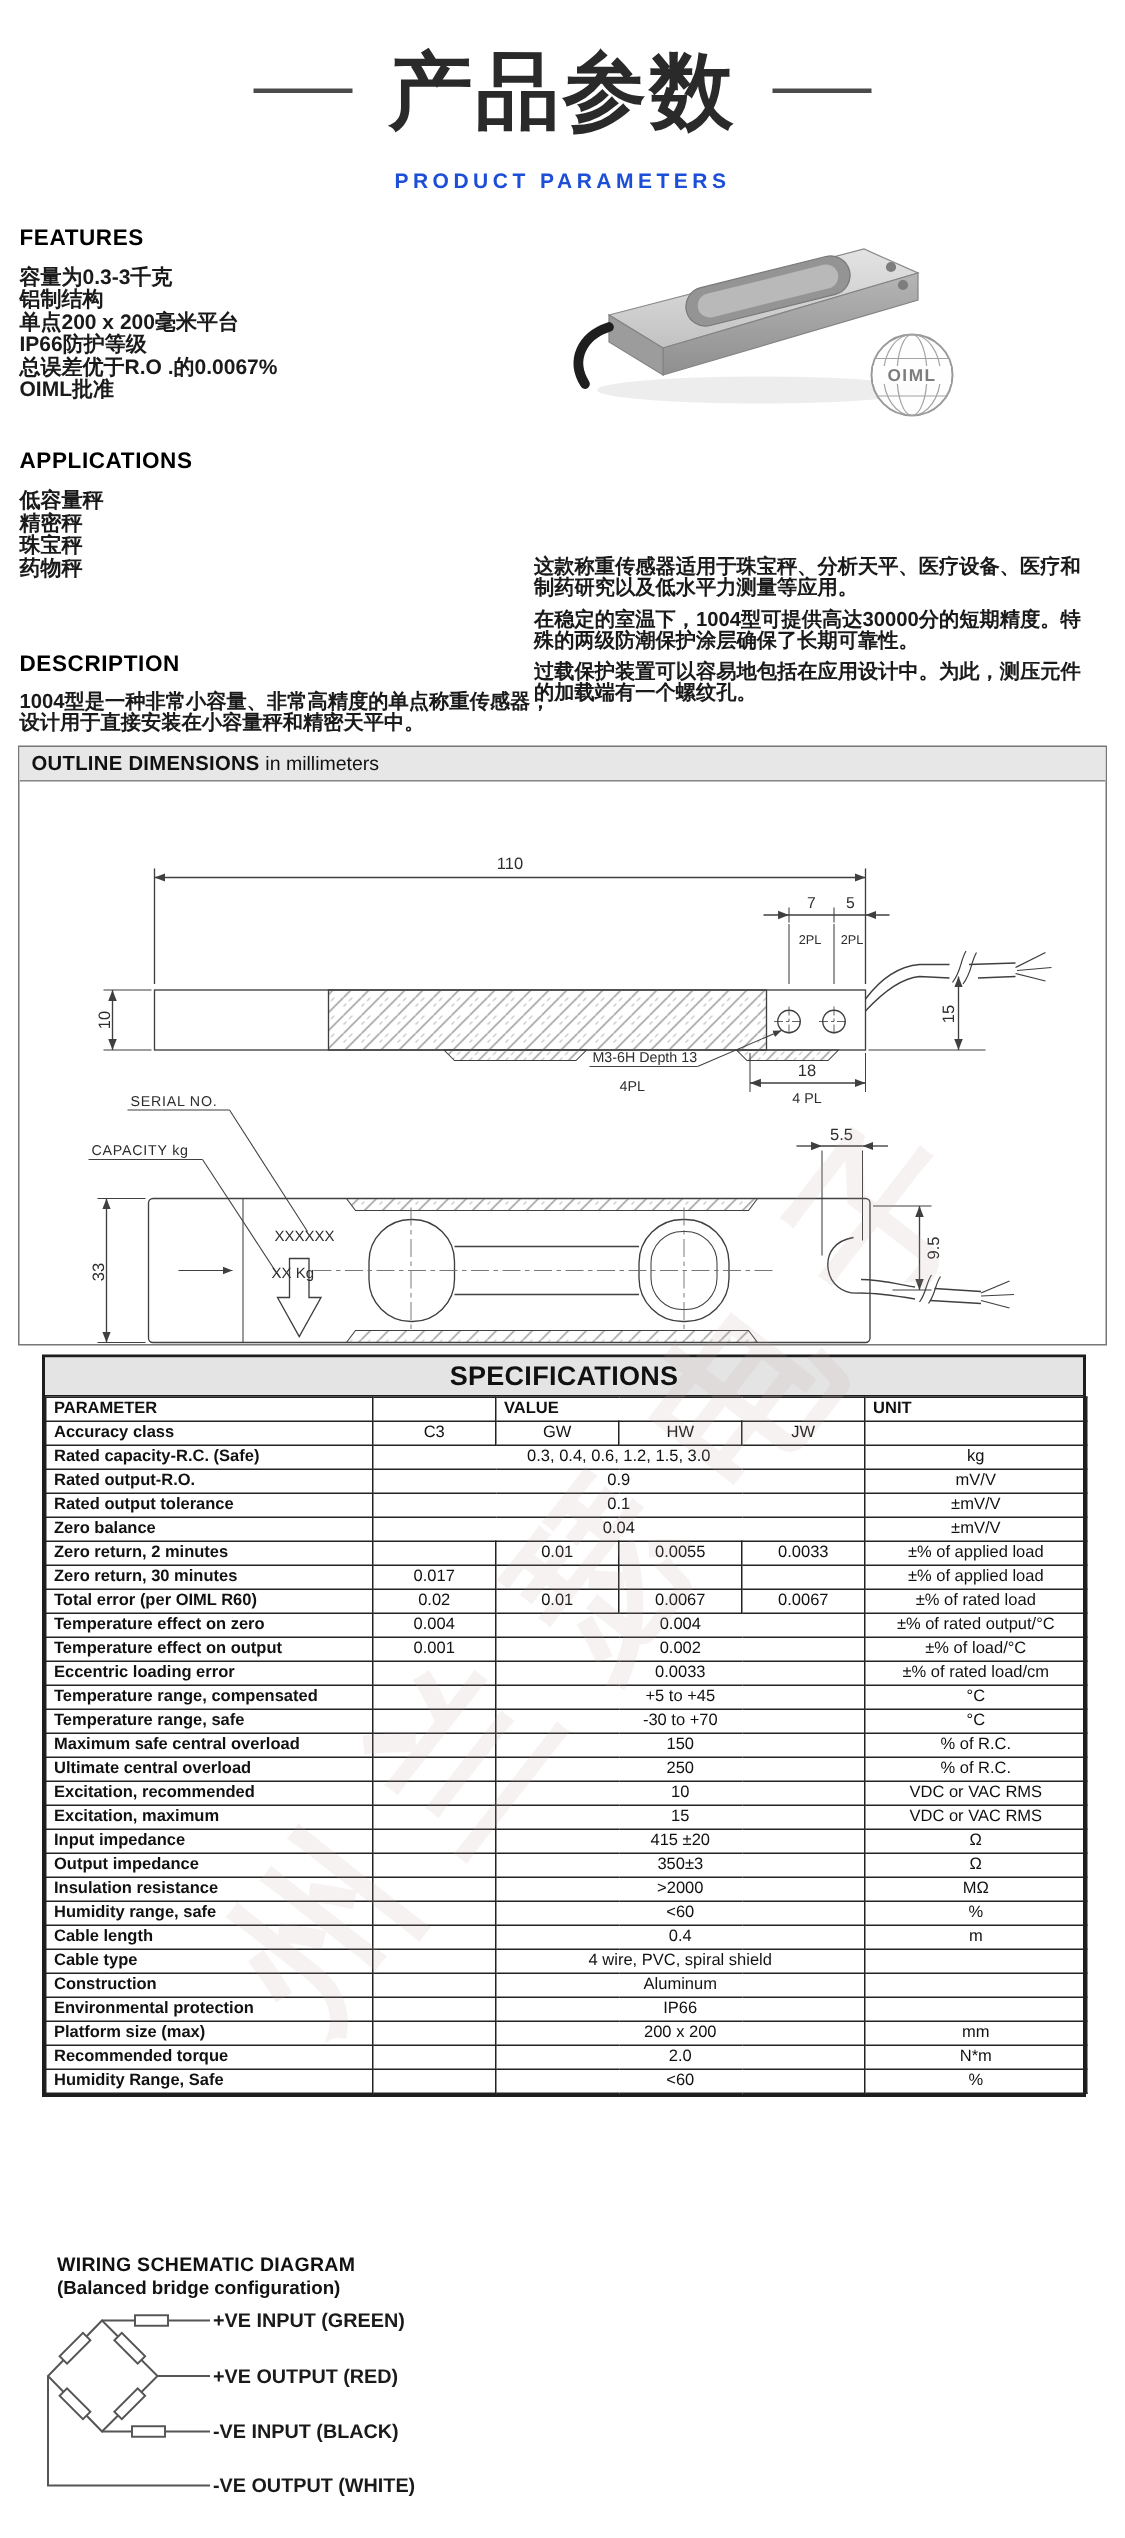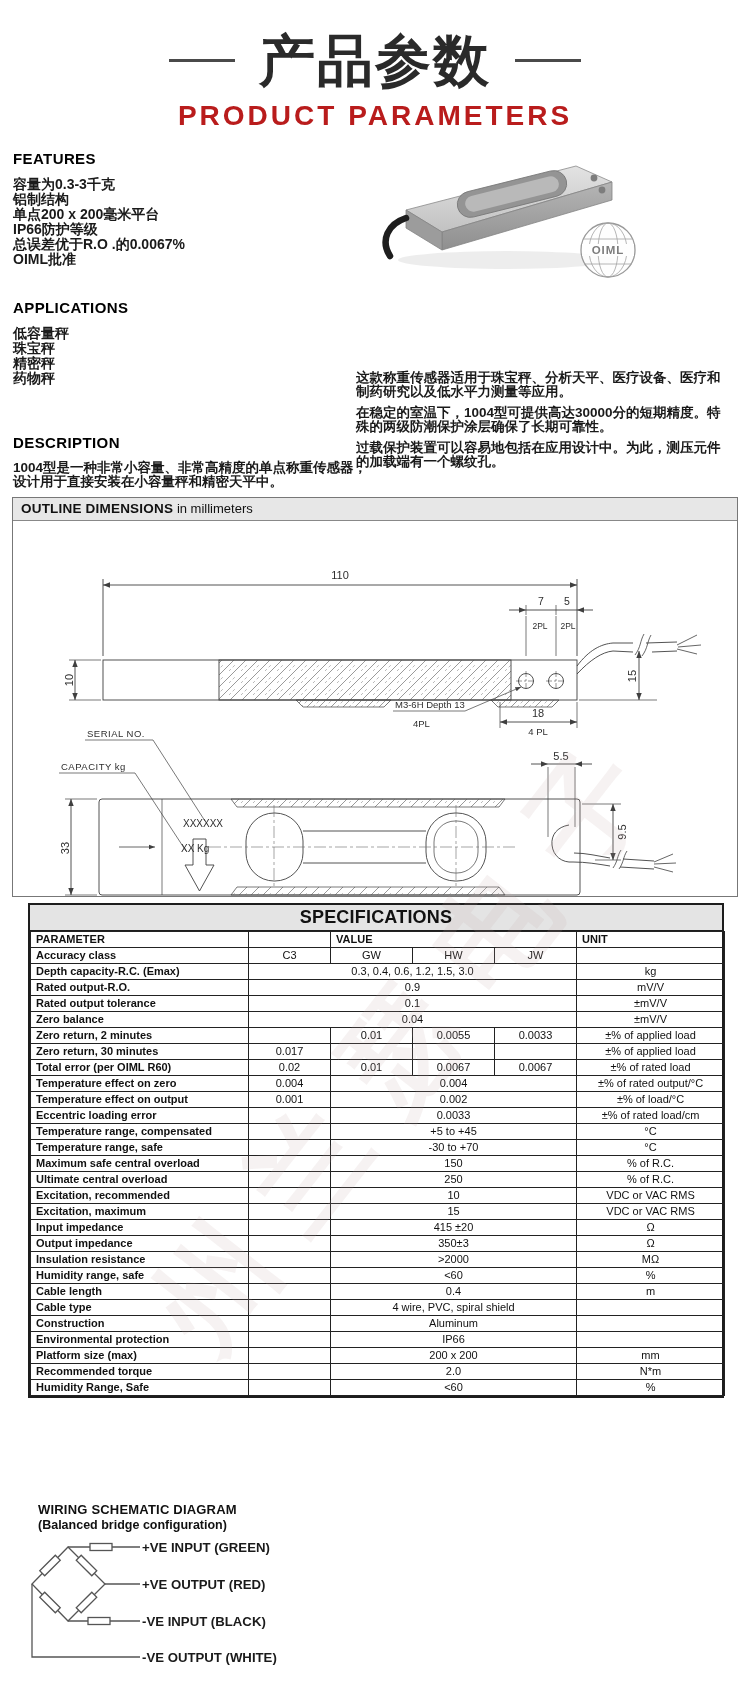--- a/index.html
+++ b/index.html
@@ -6,21 +6,21 @@
   html,body { background:#fff; }
   body { font-family:"Liberation Sans","DejaVu Sans",sans-serif; color:#111; }
   #page { position:relative; width:750px; height:1692px; background:#fff; overflow:hidden; margin:0 auto; }
   .abs { position:absolute; }
 
   
   #hdr { top:30px; left:0; width:750px; text-align:center; }
   .hdr-row { display:flex; align-items:center; justify-content:center; }
   .hdr-dash { width:66px; height:3px; background:#4a4a4a; margin:0 24px; }
   #hdr h1 { font-size:56px; font-weight:900; color:#2a2a2a; letter-spacing:2px; line-height:1.1; }
-  #hdr .sub { margin-top:8px; font-size:28px; color:#b91c1c; letter-spacing:3px; font-weight:700; }
+  #hdr .sub { margin-top:20px; font-size:14px; color:#1d4ed8; letter-spacing:3px; font-weight:700; }
 
   
   .sec-h { font-size:15px; font-weight:700; color:#000; letter-spacing:.4px; margin-bottom:10px; }
   .cn-line { font-size:14px; line-height:15px; font-weight:600; color:#1a1a1a; }
   .cn-par { font-size:13.5px; line-height:14px; font-weight:600; color:#1a1a1a; margin-bottom:7px; }
 
   #features { left:13px; top:150px; width:350px; }
   #applications { left:13px; top:299px; width:350px; }
   #description { left:13px; top:434px; width:356px; }
   #intro-right { left:356px; top:371px; width:372px; }
@@ -78,22 +78,22 @@
         <div class="cn-line">IP66防护等级</div>
         <div class="cn-line">总误差优于R.O .的0.0067%</div>
         <div class="cn-line">OIML批准</div>
       </div>
   </div>
 
   <div class="abs" id="applications">
     <div class="sec-h">APPLICATIONS</div>
     <div>
         <div class="cn-line">低容量秤</div>
+        <div class="cn-line">精密秤</div>
         <div class="cn-line">珠宝秤</div>
-        <div class="cn-line">精密秤</div>
         <div class="cn-line">药物秤</div>
       </div>
   </div>
 
   <div class="abs" id="description">
     <div class="sec-h">DESCRIPTION</div>
     <div class="cn-par">1004型是一种非常小容量、非常高精度的单点称重传感器，设计用于直接安装在小容量秤和精密天平中。</div>
   </div>
 
   <div class="abs" id="intro-right">
@@ -306,21 +306,21 @@
       <tbody>
           <tr>
             <td class="p">Accuracy class</td>
             <td class="v b" colspan="1">C3</td>
             <td class="v b" colspan="1">GW</td>
             <td class="v b" colspan="1">HW</td>
             <td class="v b" colspan="1">JW</td>
             <td class="u"></td>
           </tr>
           <tr>
-            <td class="p">Depth capacity-R.C. (Emax)</td>
+            <td class="p">Rated capacity-R.C. (Safe)</td>
             <td class="v" colspan="4">0.3, 0.4, 0.6, 1.2, 1.5, 3.0</td>
             <td class="u">kg</td>
           </tr>
           <tr>
             <td class="p">Rated output-R.O.</td>
             <td class="v" colspan="4">0.9</td>
             <td class="u">mV/V</td>
           </tr>
           <tr>
             <td class="p">Rated output tolerance</td>

